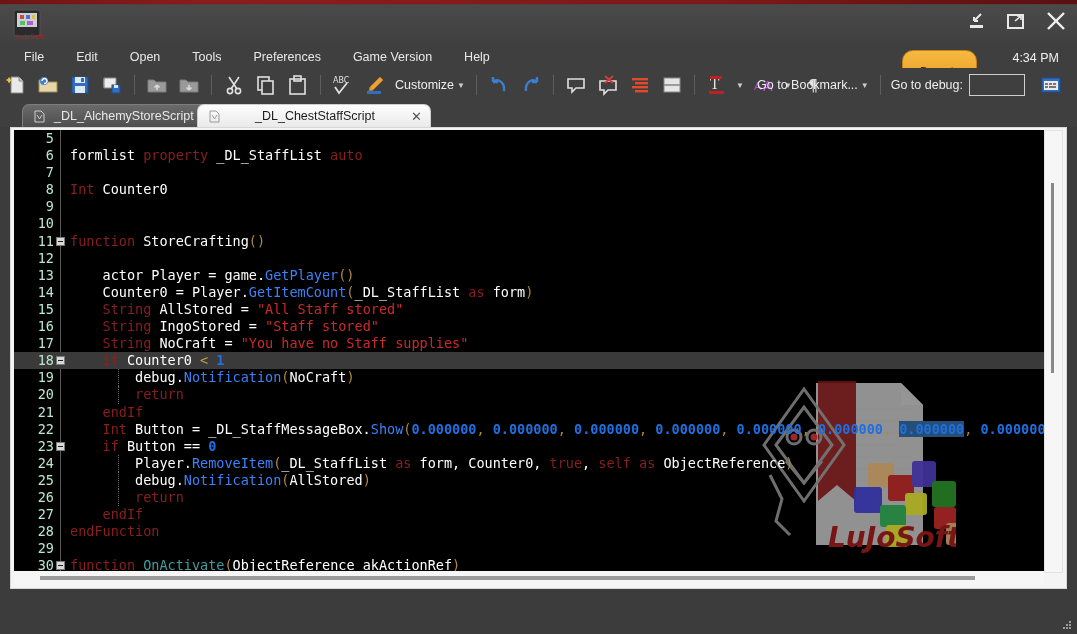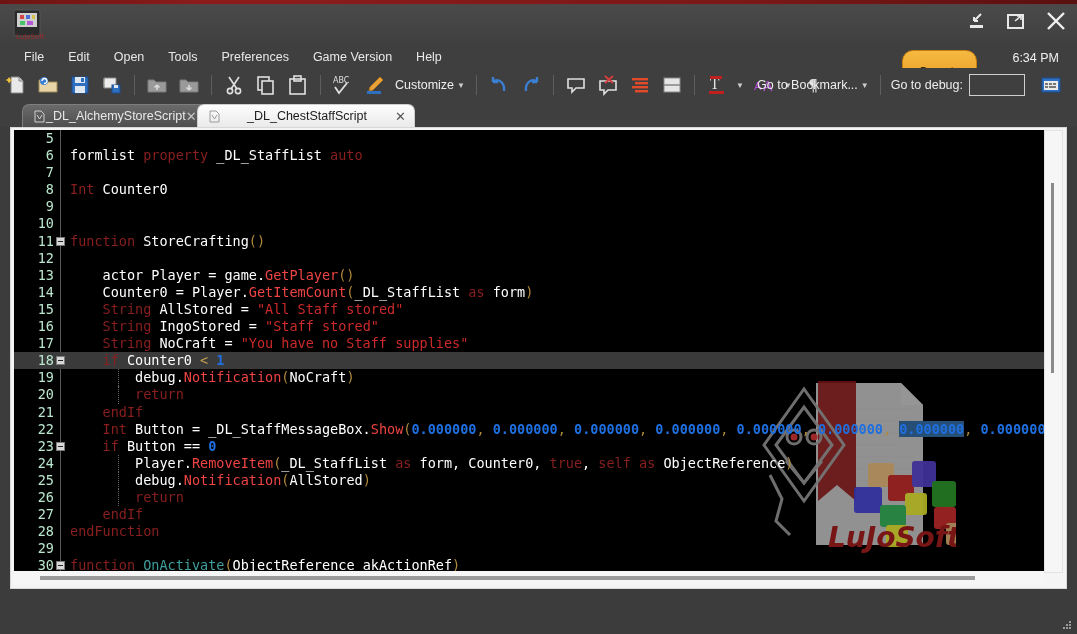--- a/index.html
+++ b/index.html
@@ -30,21 +30,21 @@
     text-shadow:1px 1px 1px #000;
     white-space:nowrap;
   }
   .title-text .sub{ color:#d8d8d8; font-weight:bold; }
   .win-btns{ position:absolute; right:8px; top:8px; display:flex; align-items:center; gap:14px; }
   .win-btn{ width:26px; height:26px; display:flex; align-items:center; justify-content:center; cursor:default; }
 
   
   .menubar{
     position:absolute; left:0; top:46px; width:1077px; height:22px;
-    background:#3f3f3f; display:flex; align-items:center; padding-left:12px; gap:0px;
+    background:#3f3f3f; display:flex; align-items:center; padding-left:12px; gap:8px;
   }
   .menu-item{
     font-size:12.5px; color:#e8e8e8; padding:2px 12px; cursor:default; white-space:nowrap;
   }
   .donate{
     position:absolute; right:100px; top:50px;
     background:linear-gradient(to bottom,#f5b942,#e8951c);
     color:#3a2a00; font-size:12px; font-style:italic; font-weight:bold;
     border-radius:11px; padding:14px 16px; border:1px solid #c97e10;
   }
@@ -67,21 +67,21 @@
     margin:0 10px 0 6px;
   }
 
   
   .tabstrip{
     position:absolute; left:0; top:102px; width:1077px; height:25px;
     background:#3f3f3f;
   }
   .tab{
     position:absolute; top:2px; height:23px;
-    display:flex; align-items:center; 
+    display:flex; align-items:center; gap:8px;
     padding:0 8px 0 10px;
     border-top-left-radius:7px; border-top-right-radius:7px;
     font-size:12.5px; cursor:default;
   }
   .tab.inactive{
     background:linear-gradient(to bottom,#6a6a6a,#4e4e4e);
     color:#e8e8e8; border:1px solid #7d7d7d; border-bottom:none;
   }
   .tab.active{
     background:linear-gradient(to bottom,#fdfdfd,#eaeaea);
@@ -122,21 +122,21 @@
     background:#d8d8d8; border:1px solid #7a7a7a;
   }
   .fold:after{
     content:""; position:absolute; left:1px; top:3px; width:5px; height:1px; background:#222;
   }
   .guide{ position:absolute; top:0; width:0; height:17.1px; border-left:1px dotted #6a6a6a; }
 
   
   .kw{ color:#8a1f1f; }
   .fn{ color:#3f9e9e; }          
-  .call{ color:#ef4444; }        
+  .call{ color:#3b82f6; }        
   .str{ color:#cc2a2a; }         
   .num2{ color:#1f6fe0; font-weight:bold; }  
   .paren{ color:#b08a3a; }
   .op{ color:#c8a24a; }
   .sel{ background:#264f78; }
 
   
   .watermark{
     position:absolute; right:88px; bottom:8px; width:200px; height:190px;
     opacity:.85; pointer-events:none;
@@ -213,21 +213,21 @@
     <div class="menu-item">File</div>
     <div class="menu-item">Edit</div>
     <div class="menu-item">Open</div>
     <div class="menu-item">Tools</div>
     <div class="menu-item">Preferences</div>
     <div class="menu-item">Game Version</div>
     <div class="menu-item">Help</div>
   </div>
 
   <div class="donate">Donate</div>
-  <div class="clock">6:34 PM</div>
+  <div class="clock">4:34 PM</div>
 
   <div class="toolbar">
 
     <div class="tb-ico">
       <svg width="22" height="22" viewBox="0 0 22 22">
         <path d="M6 3 h8 l4 4 v12 h-12 z" fill="#e9e9e9" stroke="#888"></path>
         <path d="M14 3 v4 h4" fill="#c9c9c9" stroke="#888"></path>
         <path d="M4 3 l1.6 2.4 L8 6 L5.6 7 L4 9.4 L2.8 7 L0.6 6 L2.8 5 z" fill="#f0c23a"></path>
       </svg>
     </div>

